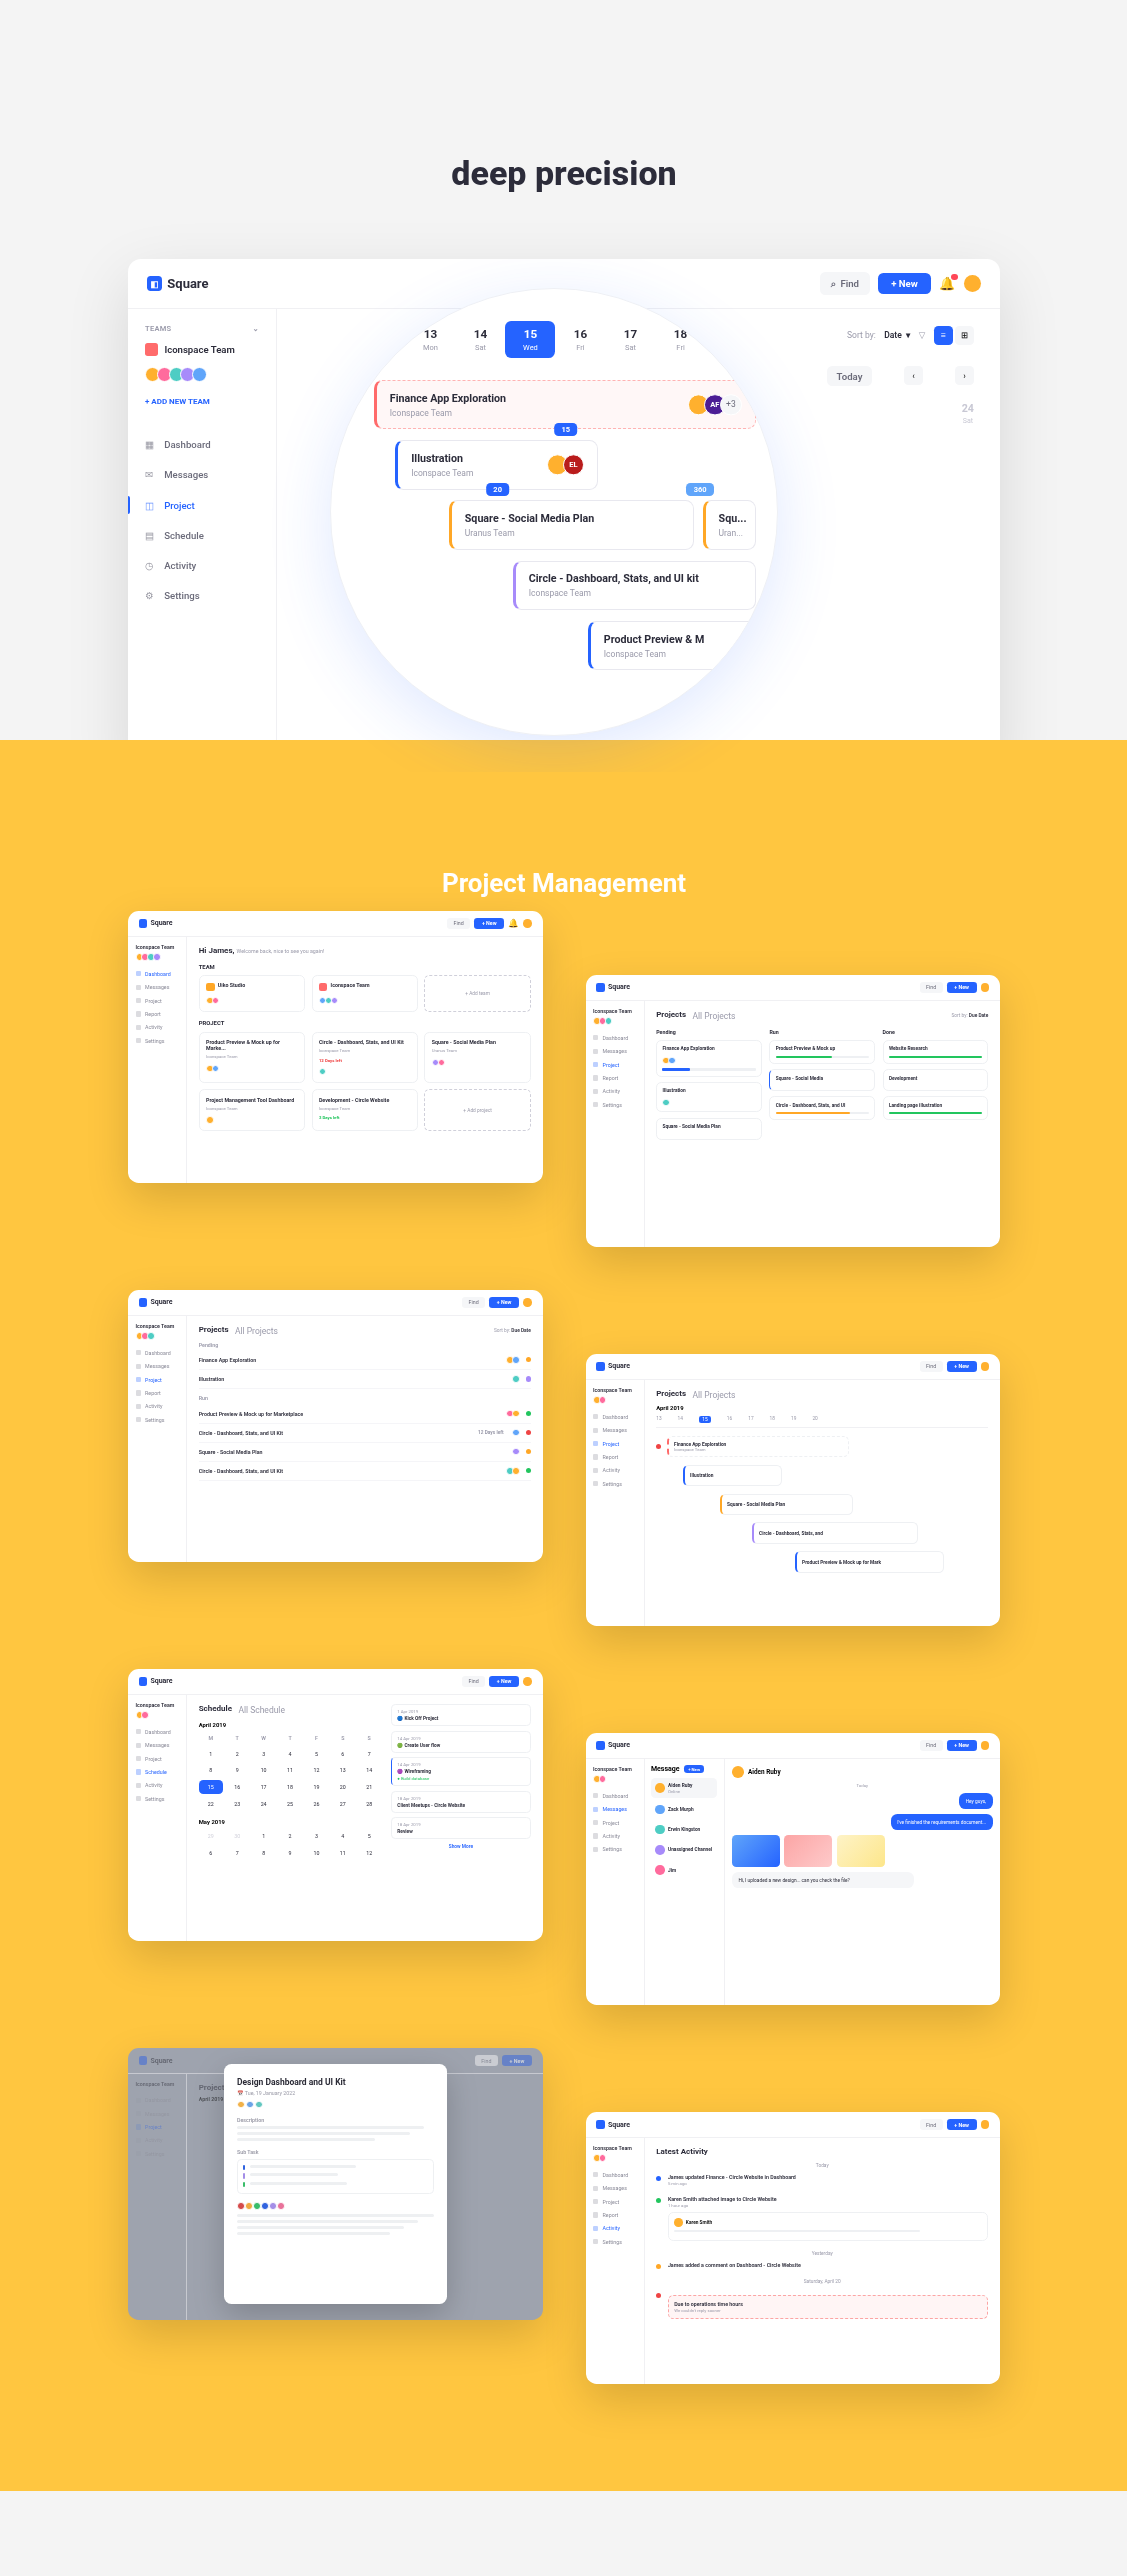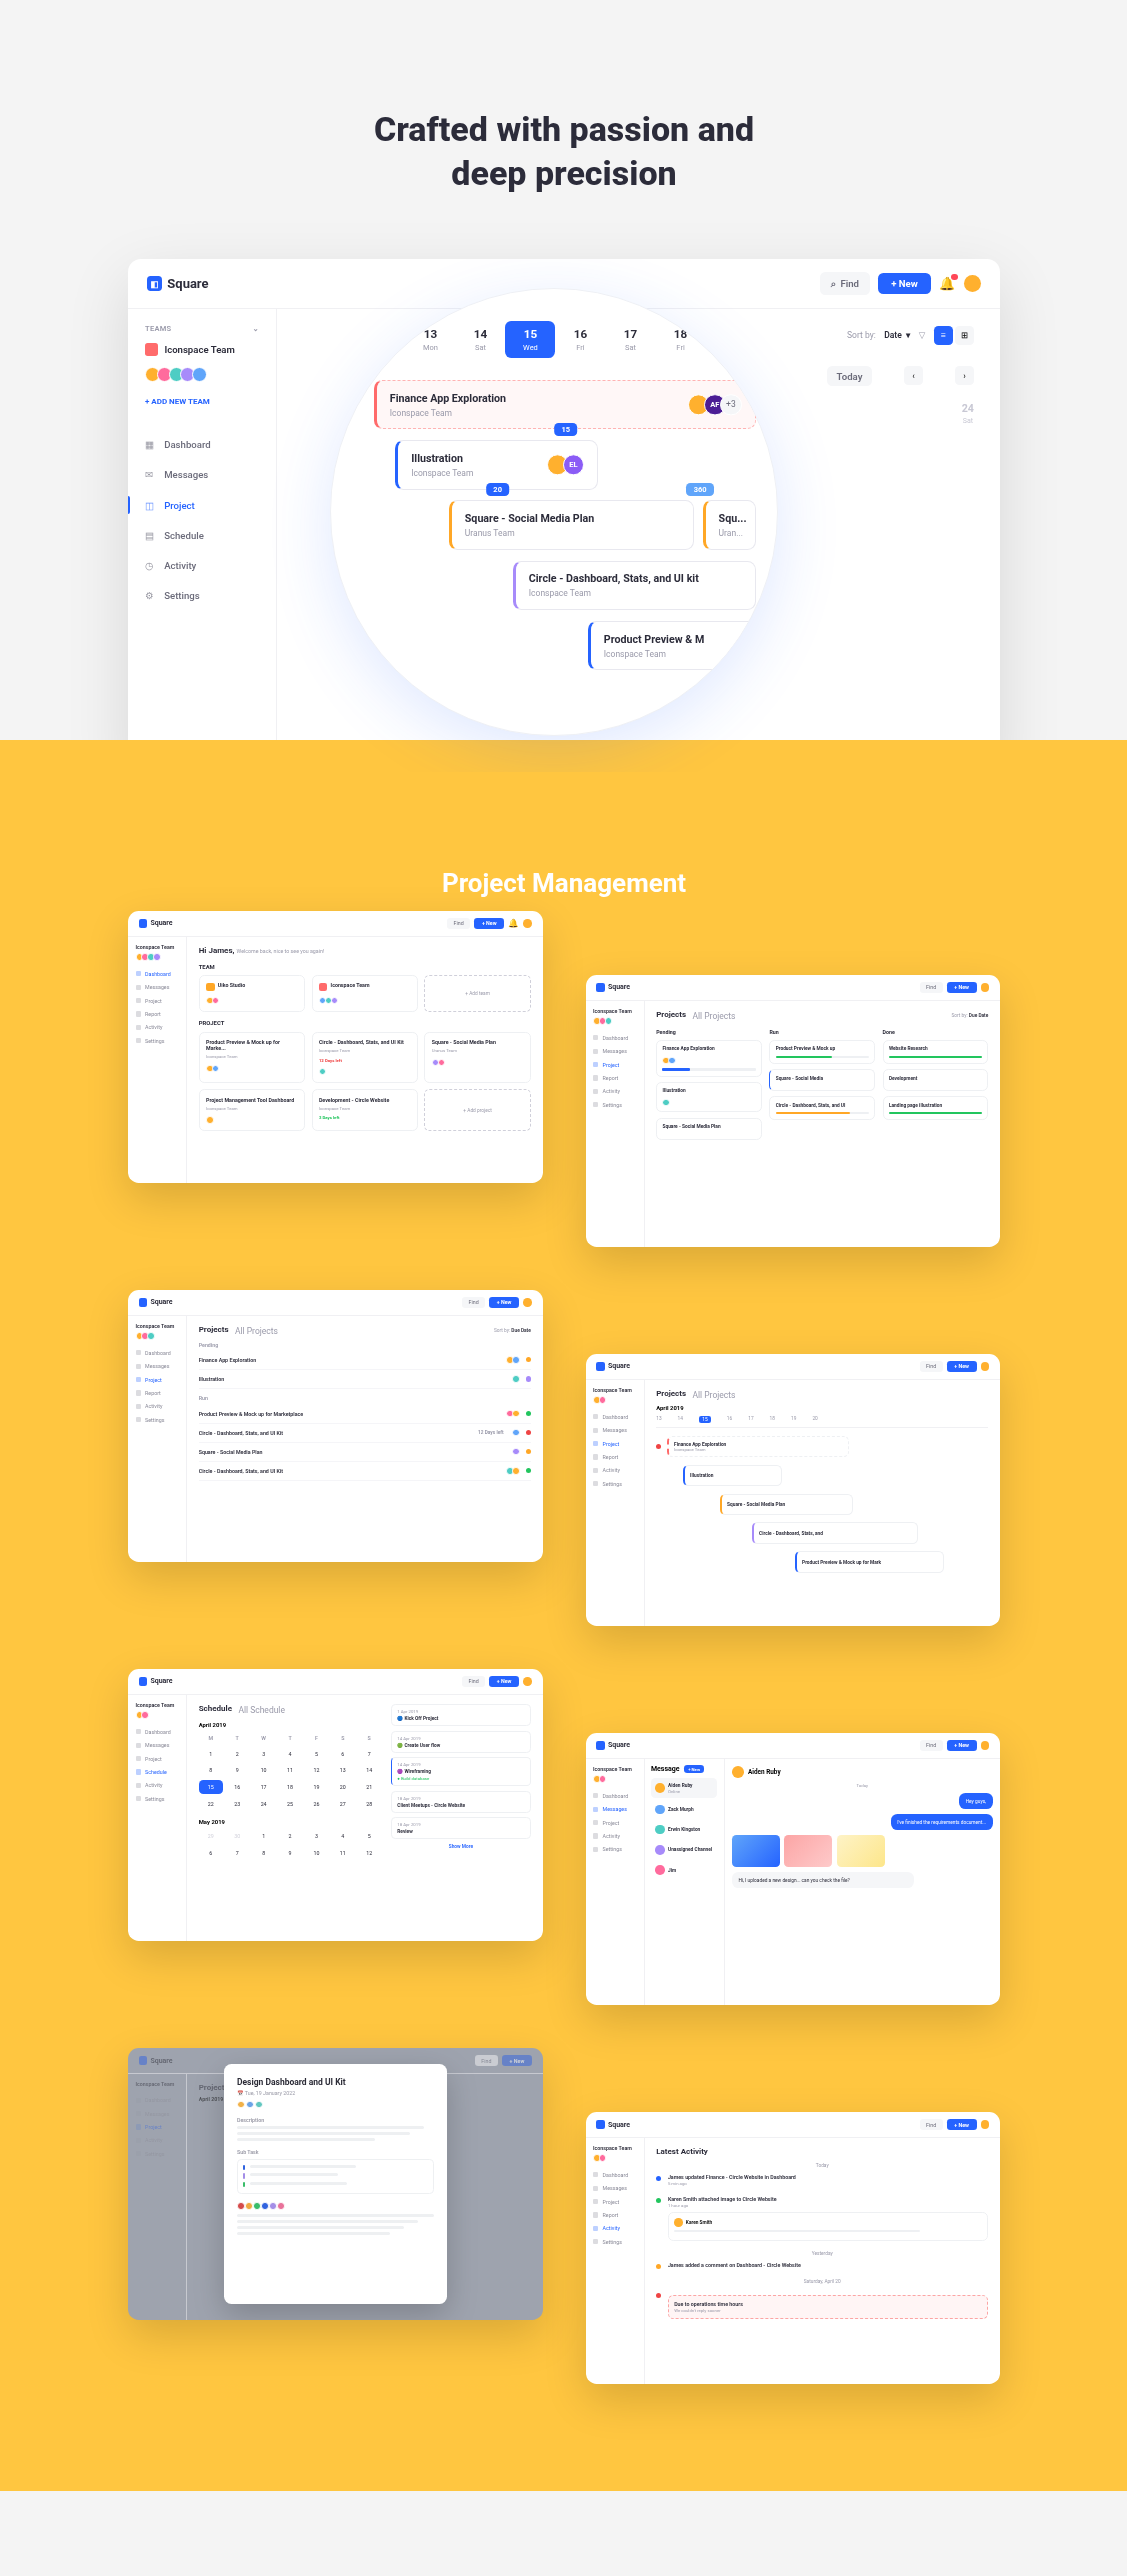--- a/index.html
+++ b/index.html
@@ -150,21 +150,21 @@
 .shot.dimmed{background:#9ea3ae}
 .shot.dimmed .shot-body,.shot.dimmed .shot-header{opacity:0.5}
 </style>
 </head>
 <body>
 
 <div class="page">
 
   <section class="hero">
     <h1 class="hero-title">
-      <span>Crafted with passion and</span><br>
+      <br>
       <span>deep precision</span>
     </h1>
 
     <div class="app-window">
       <div class="app-header">
         <div class="logo">
           <div class="logo-icon">◧</div>
           <span>Square</span>
         </div>
         <div class="header-right">
@@ -301,21 +301,21 @@
                     <div class="mag-plus">+3</div>
                   </div>
                   <div class="mag-badge">15</div>
                 </div>
 
                 <div class="mag-task blue-l" style="margin-left:21.4px;width:203px">
                   <div class="mag-task-title">Illustration</div>
                   <div class="mag-task-team">Iconspace Team</div>
                   <div class="mag-task-avs">
                     <div class="mag-av" style="background:#ffb02e"></div>
-                    <div class="mag-av" style="background:#8b5cf6;display:flex;align-items:center;justify-content:center;color:#fff;font-weight:700;font-size:7.5px">EL</div>
+                    <div class="mag-av" style="background:#b91c1c;display:flex;align-items:center;justify-content:center;color:#fff;font-weight:700;font-size:7.5px">EL</div>
                   </div>
                   <div class="mag-badge">20</div>
                   <div class="mag-badge" style="left:auto;right:-117px;transform:none;background:#60a5fa">360</div>
                 </div>
 
                 <div style="display:flex;gap:8.5px;margin-left:75px">
                   <div class="mag-task orange-l" style="flex:1">
                     <div class="mag-task-title">Square - Social Media Plan</div>
                     <div class="mag-task-team">Uranus Team</div>
                   </div>

